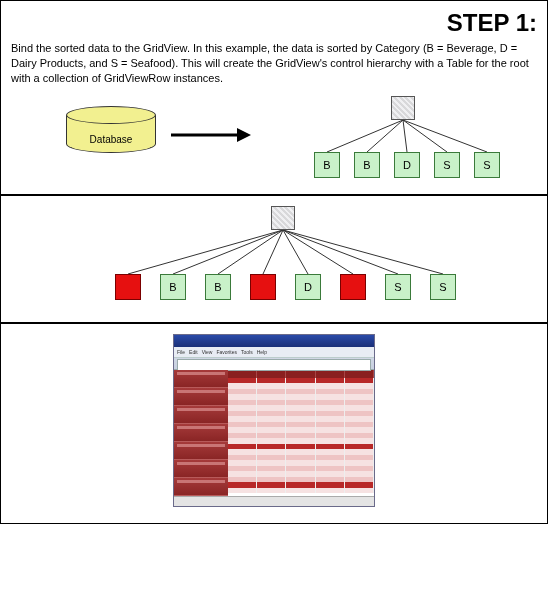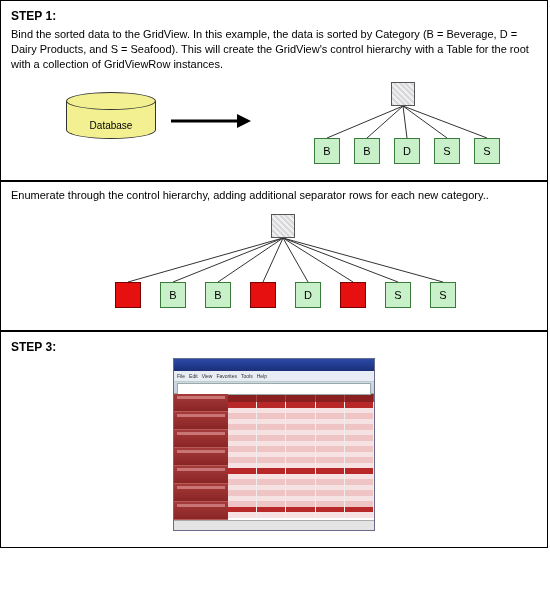--- a/index.html
+++ b/index.html
@@ -17,22 +17,23 @@
     box-sizing: border-box;
   }
   .step {
     border-bottom: 2px solid #000;
     padding: 6px 10px 10px 10px;
     box-sizing: border-box;
   }
   .step:last-child { border-bottom: none; }
   .step-title {
     font-weight: bold;
-    font-size: 12px;
+    font-size: 24px;
     margin: 2px 0 4px 0;
+    text-align: right;
   }
   .step-desc {
     line-height: 1.35;
     margin-bottom: 8px;
   }
   .step1-diagram {
     position: relative;
     height: 90px;
   }
   .step2-diagram {
@@ -212,21 +213,20 @@
       <div class="root-node" style="left:380px; top:2px;"></div>
       <div class="leaf" style="left:303px; top:58px;">B</div>
       <div class="leaf" style="left:343px; top:58px;">B</div>
       <div class="leaf" style="left:383px; top:58px;">D</div>
       <div class="leaf" style="left:423px; top:58px;">S</div>
       <div class="leaf" style="left:463px; top:58px;">S</div>
     </div>
   </div>
 
   <div class="step">
-    <div class="step-desc">Enumerate through the control hierarchy, adding additional separator rows for each new category..</div>
     <div class="step2-diagram">
       <svg class="lines" width="530" height="110">
         <line x1="272" y1="28" x2="117" y2="72" stroke="#333"></line>
         <line x1="272" y1="28" x2="162" y2="72" stroke="#333"></line>
         <line x1="272" y1="28" x2="207" y2="72" stroke="#333"></line>
         <line x1="272" y1="28" x2="252" y2="72" stroke="#333"></line>
         <line x1="272" y1="28" x2="297" y2="72" stroke="#333"></line>
         <line x1="272" y1="28" x2="342" y2="72" stroke="#333"></line>
         <line x1="272" y1="28" x2="387" y2="72" stroke="#333"></line>
         <line x1="272" y1="28" x2="432" y2="72" stroke="#333"></line>
@@ -237,21 +237,20 @@
       <div class="leaf" style="left:194px; top:72px;">B</div>
       <div class="leaf sep" style="left:239px; top:72px;"></div>
       <div class="leaf" style="left:284px; top:72px;">D</div>
       <div class="leaf sep" style="left:329px; top:72px;"></div>
       <div class="leaf" style="left:374px; top:72px;">S</div>
       <div class="leaf" style="left:419px; top:72px;">S</div>
     </div>
   </div>
 
   <div class="step">
-    <div class="step-title">STEP 3:</div>
     <div class="step3-img">
       <div class="browser-chrome">
         <div class="title-bar"></div>
         <div class="menu-bar">
             <span>File</span>
             <span>Edit</span>
             <span>View</span>
             <span>Favorites</span>
             <span>Tools</span>
             <span>Help</span>

